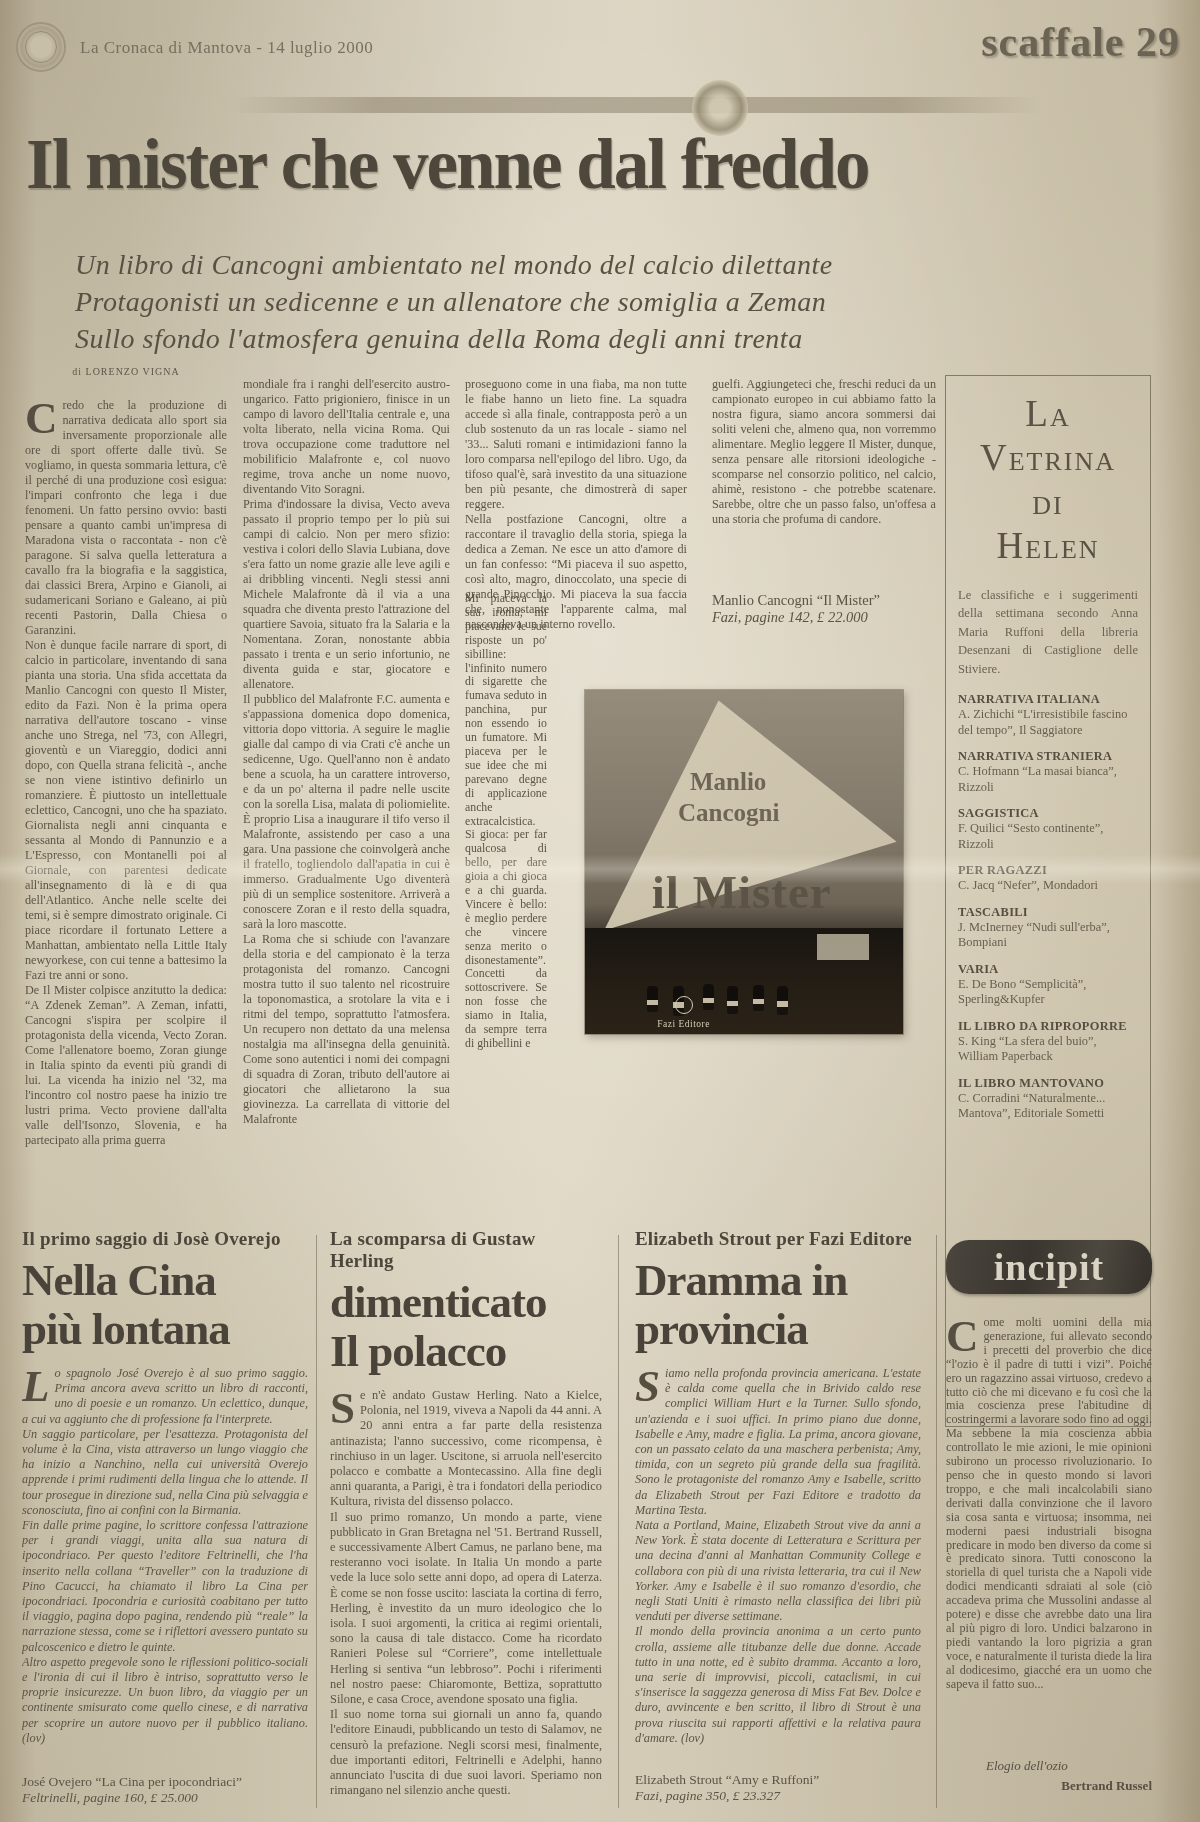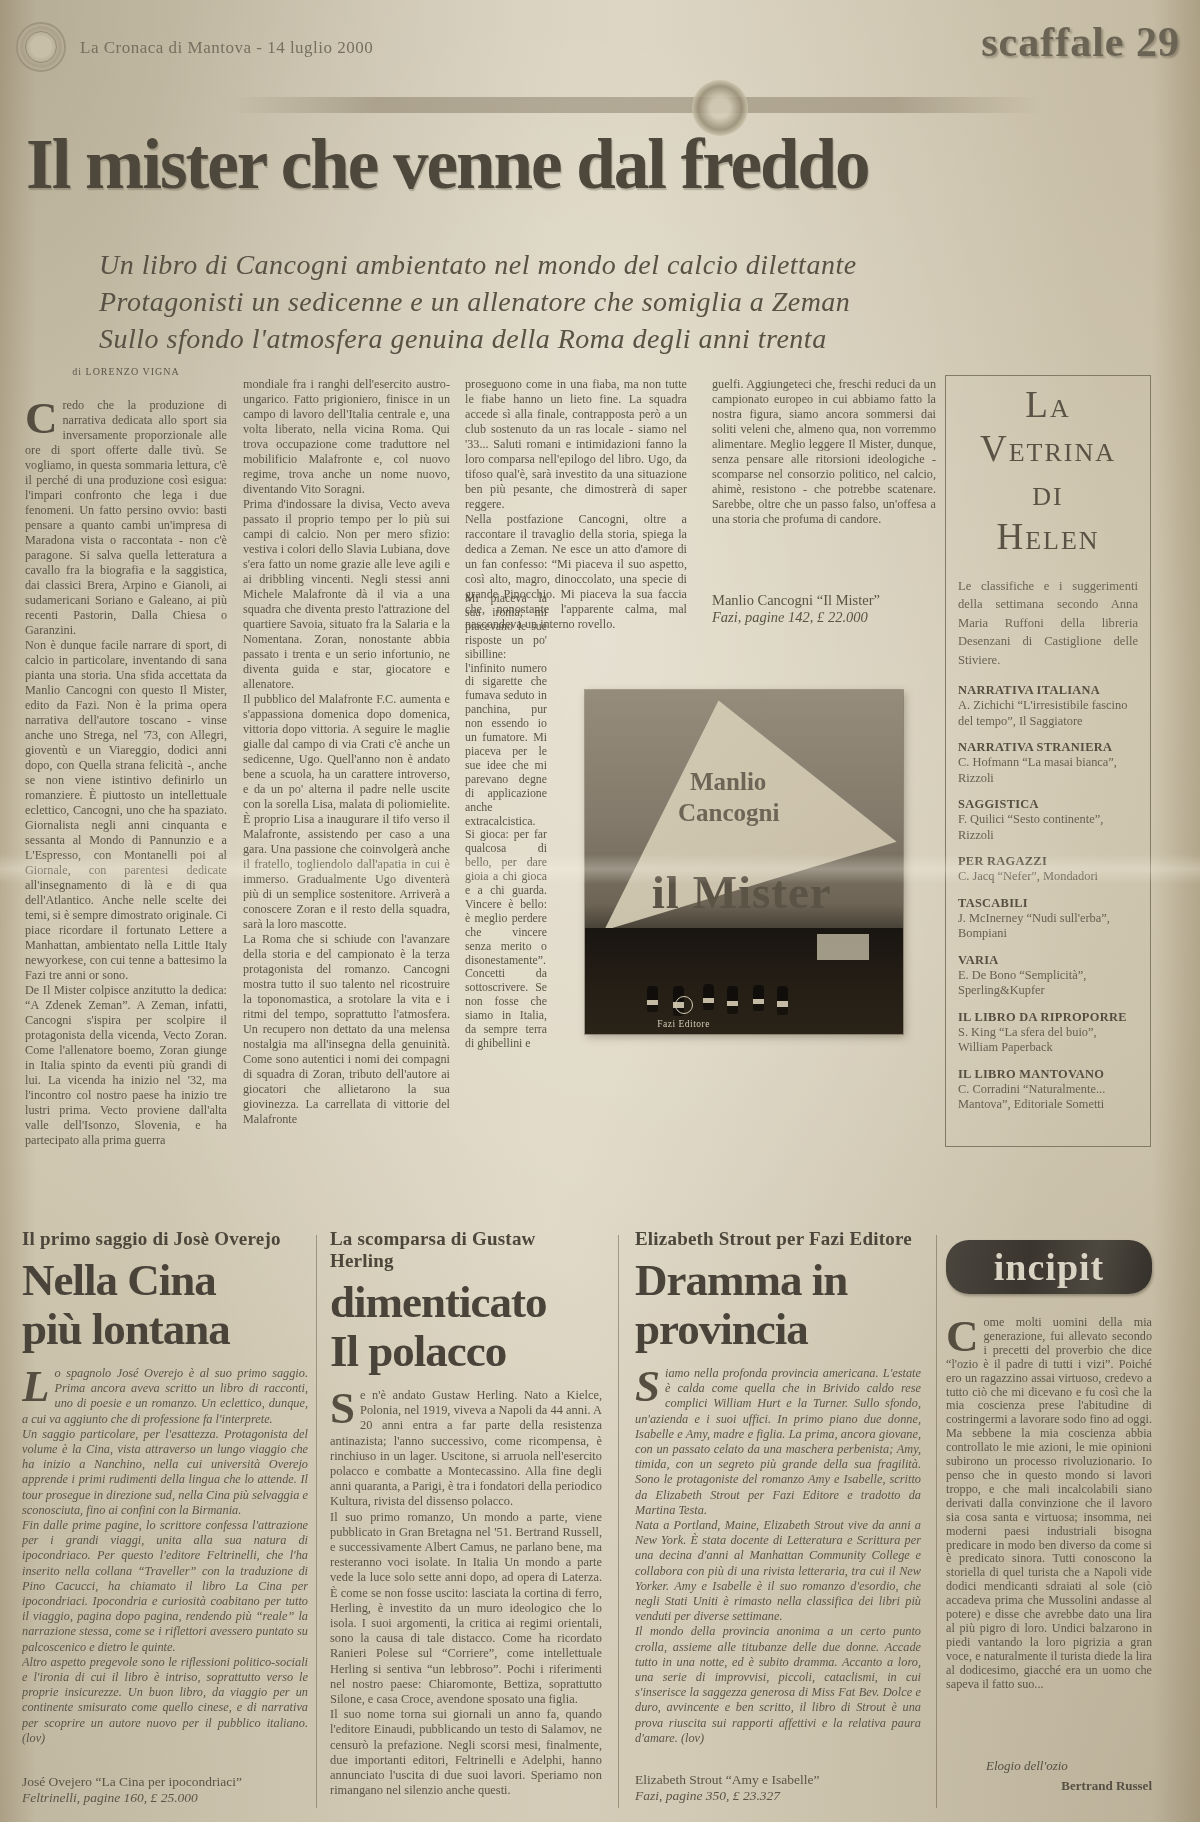--- a/index.html
+++ b/index.html
@@ -28,21 +28,21 @@
     background:linear-gradient(90deg, rgba(125,113,90,0), rgba(125,113,90,.45) 18%, rgba(125,113,90,.45) 82%, rgba(125,113,90,0)); }
   .press-seal { left:692px; top:80px; width:56px; height:56px; border-radius:50%;
     background:radial-gradient(circle, #d4ccb6 25%, #968c74 55%, #c9c0a8 70%, #8d846c 85%, #cfc7b0 100%);
     opacity:.85; }
 
   
   .headline { left:26px; top:124px; width:995px; font-size:71px; font-weight:bold;
     letter-spacing:-2px; color:#4e473c; white-space:nowrap;
     text-shadow:1px 2px 1px rgba(70,60,45,.28); }
   .deck { left:75px; top:246px; width:900px; font-style:italic; font-size:28px;
-    line-height:37px; color:#585144; letter-spacing:.5px;margin-left:24px; }
+    line-height:37px; color:#585144; letter-spacing:.5px; }
 
   
   .byline { left:25px; top:366px; width:202px; text-align:center; font-size:10px;
     color:#5d5648; letter-spacing:1px; }
   .body-text { font-size:12.2px; line-height:15px; text-align:justify; color:#5b5446;
     overflow:hidden; }
   .body-text p { margin:0; }
   p.dc::first-letter { float:left; font-size:45px; line-height:36px; padding:2px 5px 0 0;
     font-weight:bold; color:#564f41; }
   .col1 { left:25px;  top:398px; width:202px; height:792px; }
@@ -70,22 +70,22 @@
   .player { position:absolute; width:11px; height:26px; border-radius:4px 4px 2px 2px;
     background:linear-gradient(180deg,#0e0c09 0 52%, #d6ccb4 52% 72%, #14100b 72%); opacity:.9; }
   .scoreboard { position:absolute; right:34px; top:6px; width:52px; height:26px;
     background:#cdc5ae; opacity:.75; }
   .fazi { position:absolute; left:0; bottom:5px; width:62%; text-align:center; color:#d3cbb4; }
   .fazi-ring { display:inline-block; width:16px; height:16px; border-radius:50%;
     border:1px solid #d3cbb4; margin-bottom:1px; }
   .fazi-name { font-size:9.5px; letter-spacing:.5px; }
 
   
-  .shelf { left:945px; top:375px; width:206px; height:772px; border:1px solid #847b66;
-    padding:7px 12px; box-sizing:border-box; }
+  .shelf { left:945px; top:375px; width:206px; height:1052px; border:1px solid #847b66;
+    padding:16px 12px; box-sizing:border-box; }
   .shelf-title { text-align:center; font-variant:small-caps; font-size:37px; line-height:44px;
     color:#5a5345; letter-spacing:2px; margin-bottom:18px; }
   .shelf-intro { font-size:12.6px; line-height:18.4px; color:#6b6354; text-align:justify;
     margin-bottom:14px; }
   .shelf-item { margin-bottom:11px; }
   .shelf-cat { font-size:12.4px; font-weight:bold; color:#564f41; letter-spacing:.3px; }
   .shelf-entry { font-size:12.4px; line-height:15.5px; color:#665e4f; }
 
   
   .vrule { width:1px; top:1235px; height:573px; background:rgba(100,90,70,.5); }
@@ -275,21 +275,21 @@
     <div class="btitle">
       <div>Dramma in</div>
       <div>provincia</div>
     </div>
     <div class="bbody italic-body" style="height:392px;">
       <p class="dc">Siamo nella profonda provincia americana. L'estate è calda come quella che in Brivido caldo rese complici William Hurt e la Turner. Sullo sfondo, un'azienda e i suoi uffici. In primo piano due donne, Isabelle e Amy, madre e figlia. La prima, ancora giovane, con un passato celato da una maschera perbenista; Amy, timida, con un segreto più grande della sua fragilità. Sono le protagoniste del romanzo Amy e Isabelle, scritto da Elizabeth Strout per Fazi Editore e tradotto da Martina Testa.</p>
       <p>Nata a Portland, Maine, Elizabeth Strout vive da anni a New York. È stata docente di Letteratura e Scrittura per una decina d'anni al Manhattan Community College e collabora con più di una rivista letteraria, tra cui il New Yorker. Amy e Isabelle è il suo romanzo d'esordio, che negli Stati Uniti è rimasto nella classifica dei libri più venduti per diverse settimane.</p>
       <p>Il mondo della provincia anonima a un certo punto crolla, assieme alle titubanze delle due donne. Accade tutto in una notte, ed è subito dramma. Accanto a loro, una serie di improvvisi, piccoli, cataclismi, in cui s'inserisce la saggezza generosa di Miss Fat Bev. Dolce e duro, avvincente e ben scritto, il libro di Strout è una prova riuscita sui rapporti affettivi e la relativa paura d'amare. (lov)</p>
     </div>
     <div class="bref">
-      <div>Elizabeth Strout “Amy e Isabelle”</div>
+      <div>Elizabeth Strout “Amy e Ruffoni”</div>
       <div class="it">Fazi, pagine 350, £ 23.327</div>
     </div>
   </div>
 
   <div class="abs incipit">
     <div class="incipit-box">incipit</div>
     <div class="incipit-body">
       <p class="dc" style="margin:0;">Come molti uomini della mia generazione, fui allevato secondo i precetti del proverbio che dice “l'ozio è il padre di tutti i vizi”. Poiché ero un ragazzino assai virtuoso, credevo a tutto ciò che mi dicevano e fu così che la mia coscienza prese l'abitudine di costringermi a lavorare sodo fino ad oggi. Ma sebbene la mia coscienza abbia controllato le mie azioni, le mie opinioni subirono un processo rivoluzionario. Io penso che in questo mondo si lavori troppo, e che mali incalcolabili siano derivati dalla convinzione che il lavoro sia cosa santa e virtuosa; insomma, nei moderni paesi industriali bisogna predicare in modo ben diverso da come si è predicato sinora. Tutti conoscono la storiella di quel turista che a Napoli vide dodici mendicanti sdraiati al sole (ciò accadeva prima che Mussolini andasse al potere) e disse che avrebbe dato una lira al più pigro di loro. Undici balzarono in piedi vantando la loro pigrizia a gran voce, e naturalmente il turista diede la lira al dodicesimo, giacché era un uomo che sapeva il fatto suo...</p>
     </div>
     <div class="incipit-src">

